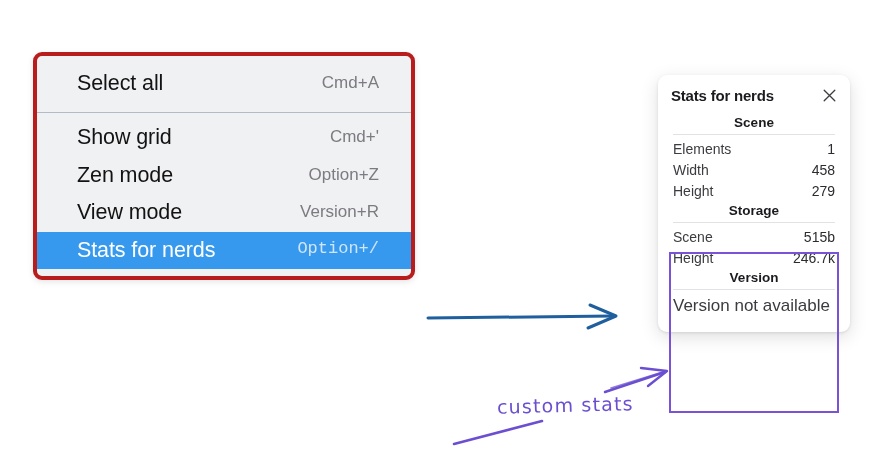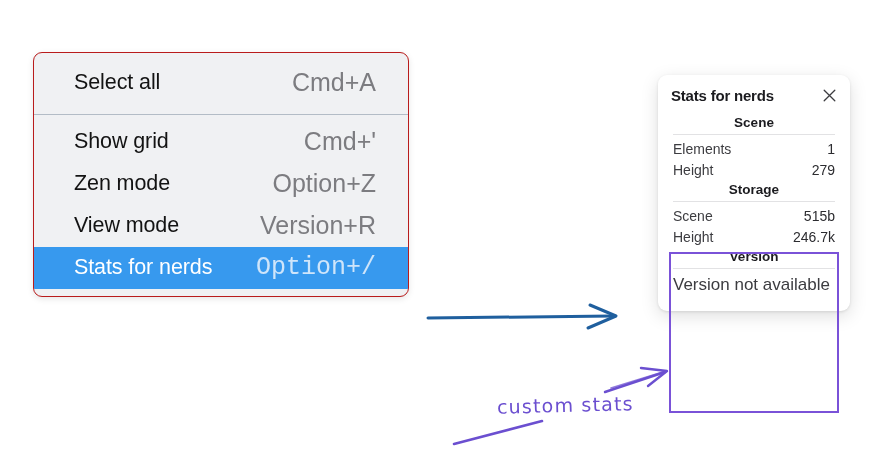--- a/index.html
+++ b/index.html
@@ -16,21 +16,21 @@
     -webkit-font-smoothing: antialiased;
   }
 
   
   .context-menu {
     position: absolute;
     left: 33px;
     top: 52px;
     width: 374px;
     background: #f0f1f3;
-    border: 1px solid #b91c1c;
+    border: 4px solid #b91c1c;
     border-radius: 9px;
     box-shadow: 0 2px 6px rgba(0,0,0,0.10);
     overflow: hidden;
   }
   .menu-section {
     padding: 6px 0 7px 0;
   }
   .menu-section.first { padding: 9px 0 10px 0; }
   .menu-divider {
     height: 1px;
@@ -45,21 +45,21 @@
     line-height: 1.32;
     cursor: default;
   }
   .menu-item .label {
     font-size: 21.5px;
     color: #131313;
     letter-spacing: -0.1px;
     white-space: nowrap;
   }
   .menu-item .shortcut {
-    font-size: 25px;
+    font-size: 17px;
     color: #7c7c80;
     white-space: nowrap;
   }
   .menu-item.selected {
     background: #3799ee;
   }
   .menu-item.selected .label { color: #ffffff; }
   .menu-item.selected .shortcut { color: #cfe5fa; font-family: Liberation Mono, monospace; }
 
   
@@ -198,20 +198,24 @@
     </span>
   </div>
 
   <div class="section-head">Scene</div>
   <div class="hr"></div>
   <div class="stat-row">
     <span class="key">Elements</span>
     <span class="val">1</span>
   </div>
   <div class="stat-row">
+    <span class="key">Width</span>
+    <span class="val">458</span>
+  </div>
+  <div class="stat-row">
     <span class="key">Height</span>
     <span class="val">279</span>
   </div>
 
   <div class="section-head">Storage</div>
   <div class="hr"></div>
   <div class="stat-row">
     <span class="key">Scene</span>
     <span class="val">515b</span>
   </div>

